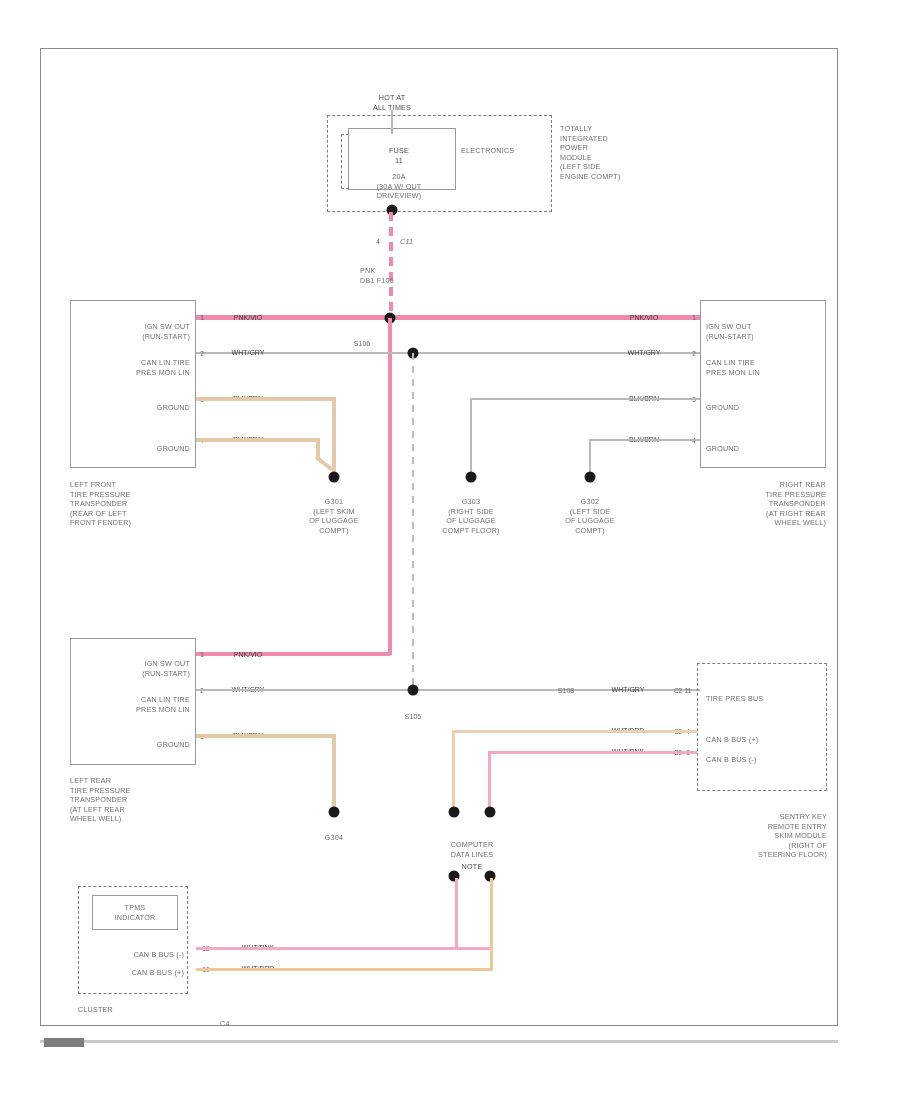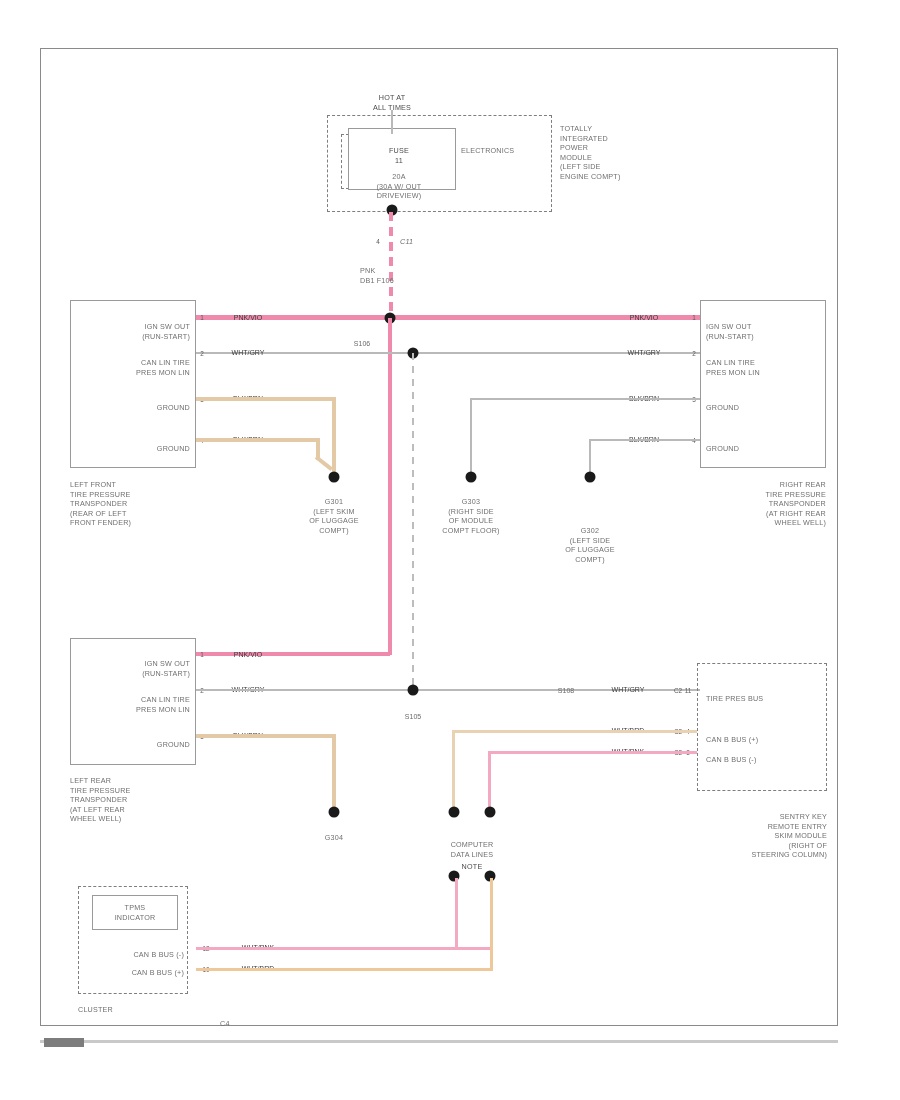--- a/index.html
+++ b/index.html
@@ -126,27 +126,27 @@
 TIRE PRESSURE
 TRANSPONDER
 (AT RIGHT REAR
 WHEEL WELL)</div>
 
   <div class="wire" style="left:470px;top:398px;width:230px;height:1.6px;"></div>
   <div class="wire" style="left:470px;top:398px;width:1.6px;height:76px;"></div>
   <div class="dot" style="left:471px;top:477px;"></div>
   <div class="txt c" style="left:471px;top:497px;">G303
 (RIGHT SIDE
-OF MODULE
+OF LUGGAGE
 COMPT FLOOR)</div>
 
   <div class="wire" style="left:589px;top:439px;width:111px;height:1.6px;"></div>
   <div class="wire" style="left:589px;top:439px;width:1.6px;height:35px;"></div>
   <div class="dot" style="left:590px;top:477px;"></div>
-  <div class="txt c" style="left:590px;top:497px;margin-top:29px;">G302
+  <div class="txt c" style="left:590px;top:497px;">G302
 (LEFT SIDE
 OF LUGGAGE
 COMPT)</div>
 
   <div class="box" style="left:70px;top:638px;width:126px;height:127px;"></div>
   <div class="txt r" style="left:190px;top:659px;">IGN SW OUT
 (RUN-START)</div>
   <div class="txt r" style="left:190px;top:695px;">CAN LIN TIRE
 PRES MON LIN</div>
   <div class="txt r" style="left:190px;top:740px;">GROUND</div>
@@ -182,21 +182,21 @@
   <div class="pin" style="left:678px;top:690px;">C2</div>
   <div class="pin" style="left:678px;top:731px;">C2</div>
   <div class="pin" style="left:678px;top:752px;">C2</div>
   <div class="wlabel" style="left:628px;top:690px;">WHT/GRY</div>
   <div class="wlabel" style="left:628px;top:731px;">WHT/BRD</div>
   <div class="wlabel" style="left:628px;top:752px;">WHT/PNK</div>
   <div class="txt r" style="left:827px;top:812px;text-align:right;">SENTRY KEY
 REMOTE ENTRY
 SKIM MODULE
 (RIGHT OF
-STEERING COLUMN)</div>
+STEERING FLOOR)</div>
 
   <div class="wire" style="left:452px;top:730px;width:245px;height:3.4px;background:#e9d2b2;"></div>
   <div class="wire" style="left:452px;top:730px;width:3.4px;height:80px;background:#e9d2b2;"></div>
   <div class="dot" style="left:454px;top:812px;"></div>
 
   <div class="wire" style="left:488px;top:751px;width:209px;height:3.4px;background:#f3a9c2;"></div>
   <div class="wire" style="left:488px;top:751px;width:3.4px;height:59px;background:#f3a9c2;"></div>
   <div class="dot" style="left:490px;top:812px;"></div>
 
   <div class="txt c" style="left:472px;top:840px;">COMPUTER

